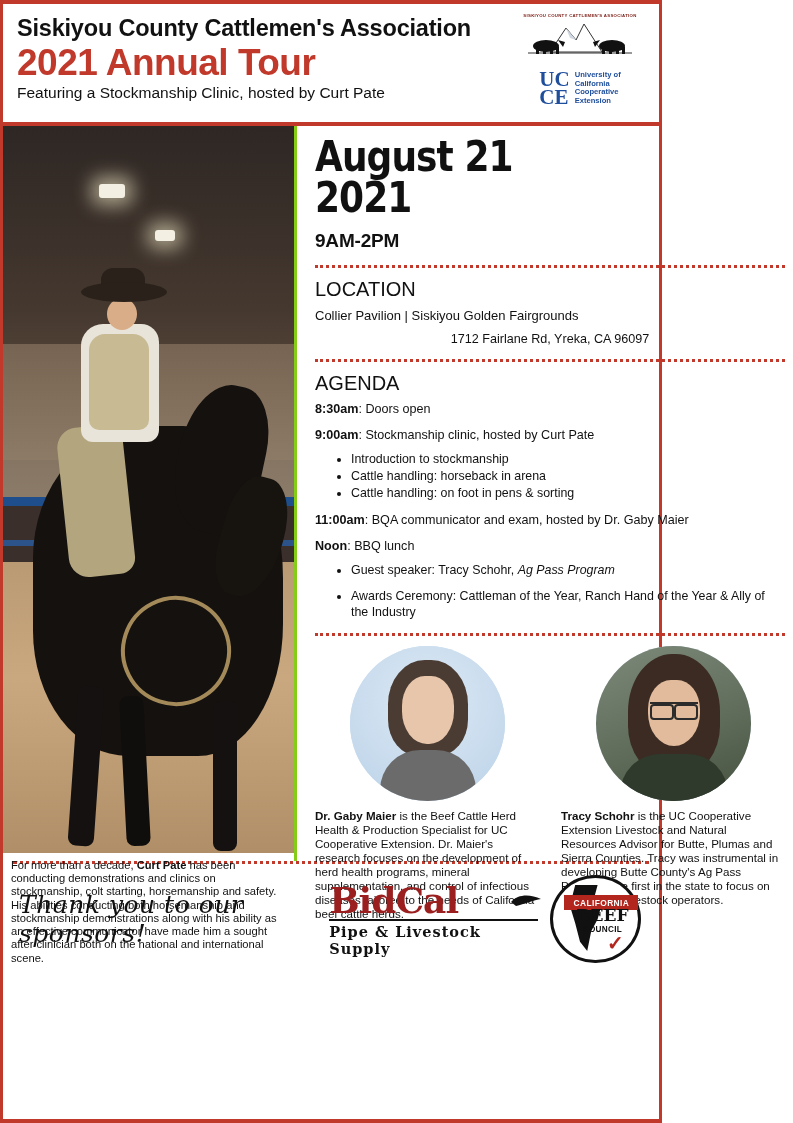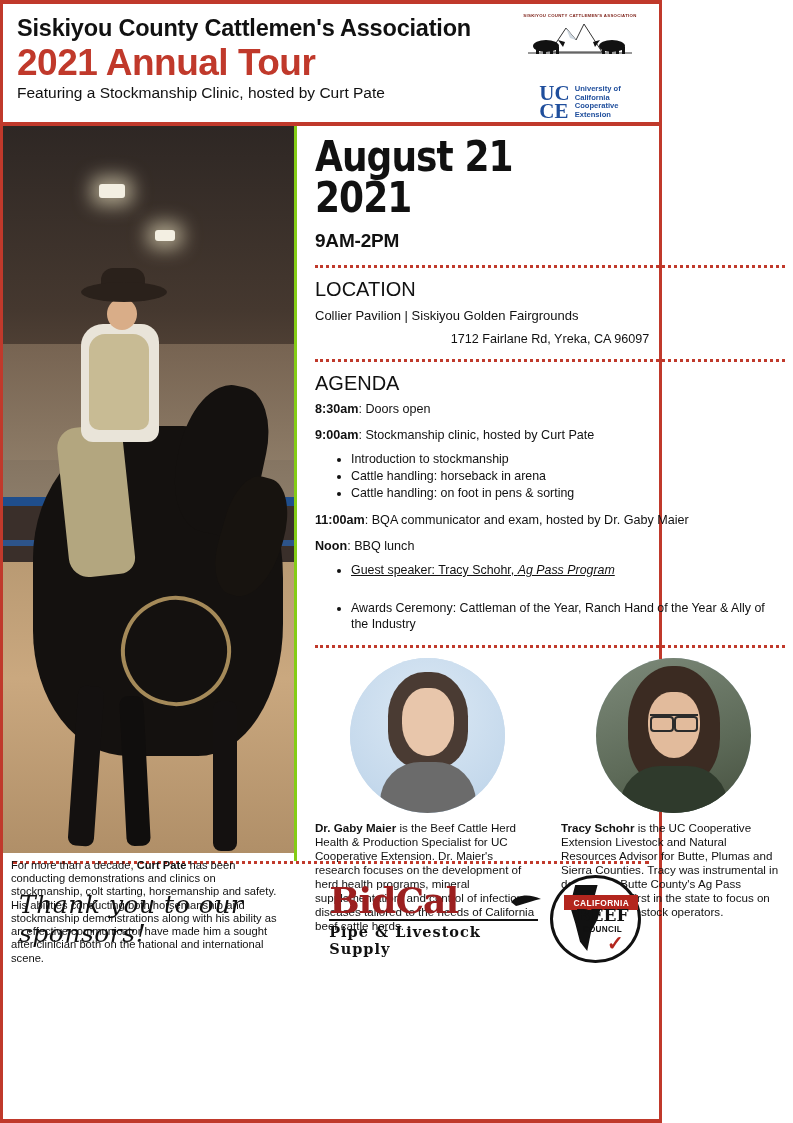--- a/index.html
+++ b/index.html
@@ -72,21 +72,21 @@
     line-height: 1;
     padding-top: 2px;
   }
   .scca-mtn { position: relative; height: 40px; }
   .scca-mtn svg { display: block; margin: 0 auto; }
   .uc-logo {
     display: flex;
     align-items: center;
     justify-content: center;
     gap: 5px;
-    margin-top: 16px;
+    margin-top: 2px;
   }
   .uc-letters {
     color: #1f4e9c;
     font-weight: bold;
     font-size: 21px;
     line-height: 0.88;
     text-align: left;
     font-family: "Liberation Serif", serif;
   }
   .uc-words {
@@ -175,21 +175,21 @@
     color: #111;
     letter-spacing: 0px;
     margin-bottom: 7px;
   }
   .loc-line { font-size: 13px; margin-bottom: 9px; }
   .loc-line.small { font-size: 12.6px; margin-bottom: 2px; text-align: center; }
   .agenda-item { font-size: 12.6px; margin: 0 0 11px 0; line-height: 1.25; }
   .agenda-item b { font-weight: bold; }
   ul.bullets { margin: -4px 0 11px 0; padding-left: 36px; }
   ul.bullets li { font-size: 12.4px; line-height: 1.3; margin-bottom: 1px; }
-  ul.bullets li.spaced { margin-bottom: 22px; text-decoration: underline; }
+  ul.bullets li.spaced { margin-bottom: 10px; }
   .ital { font-style: italic; }
 
   
   .speakers {
     display: flex;
     gap: 22px;
     margin-top: 6px;
   }
   .speaker { width: 224px; }
   .sp-photo {

